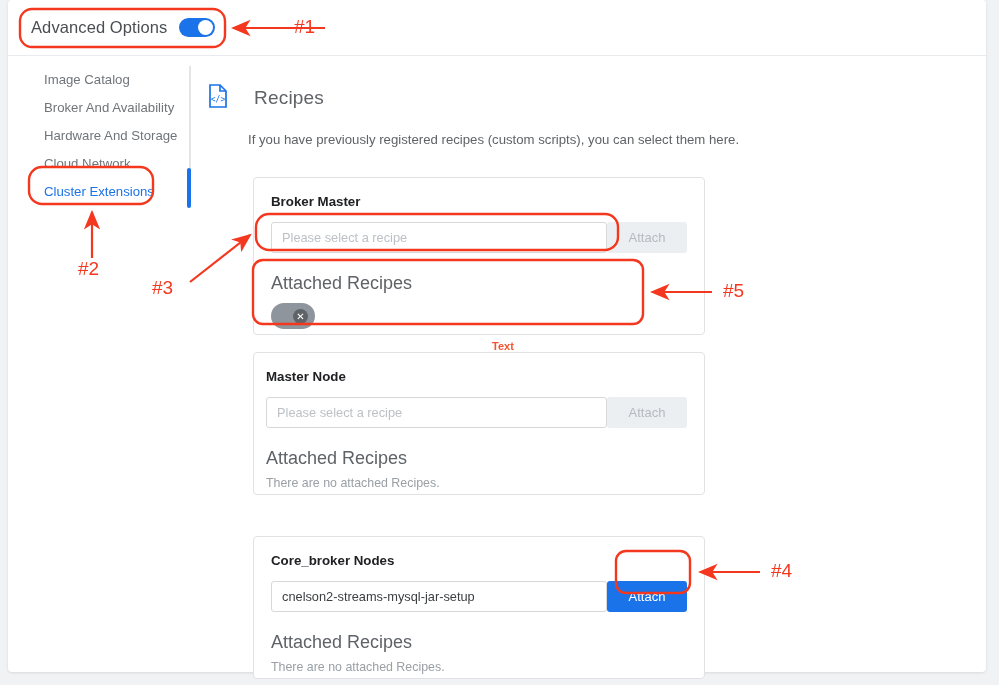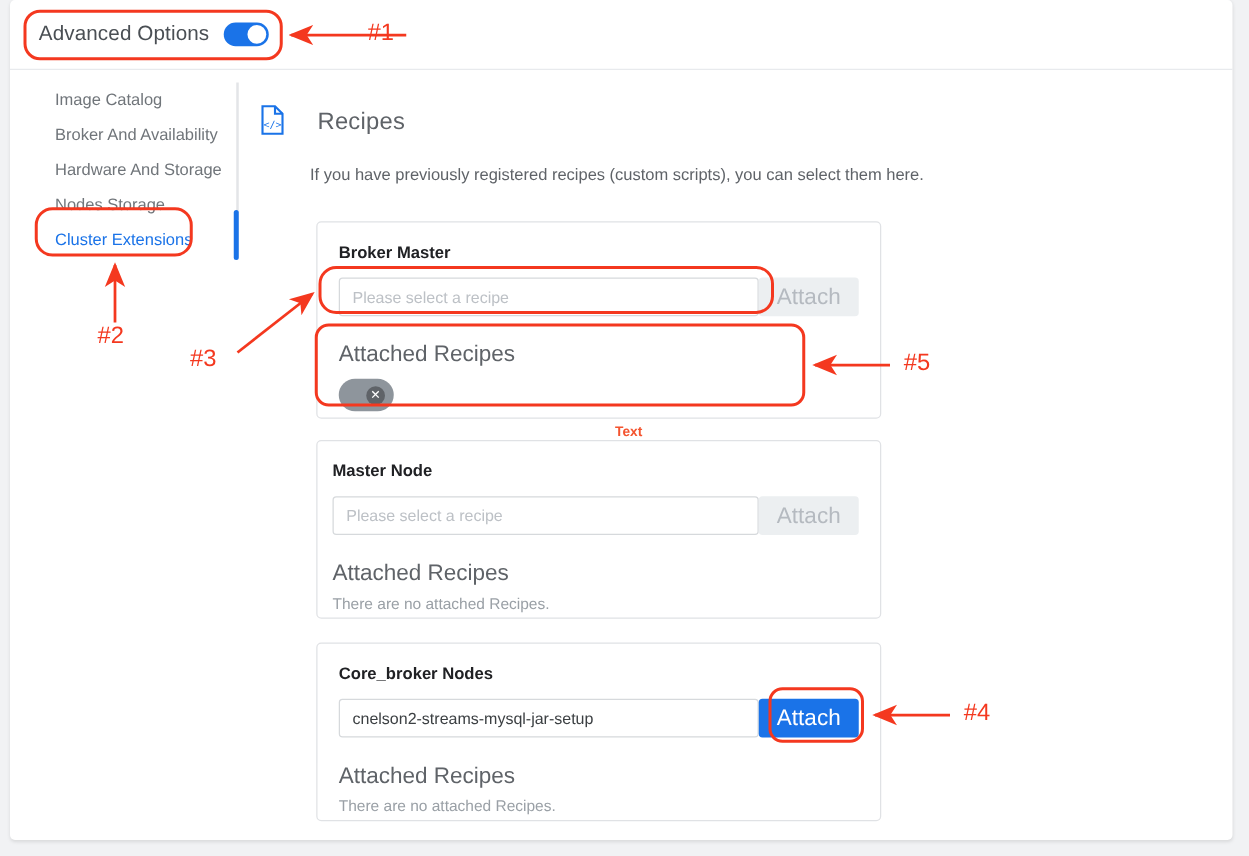--- a/index.html
+++ b/index.html
@@ -117,21 +117,21 @@
     position: absolute;
     left: 245px;
     width: 452px;
     background: #ffffff;
     border: 1px solid #e0e2e5;
     border-radius: 4px;
     padding: 16px 17px 14px 17px;
   }
   #card-broker { top: 177px; height: 158px; }
   #card-master { top: 352px; height: 143px; padding-left: 12px; }
-  #card-core   { top: 514px; height: 143px; }
+  #card-core   { top: 536px; height: 143px; }
 
   .node-title {
     font-size: 13.3px;
     font-weight: bold;
     color: #202124;
     margin-bottom: 13px;
   }
   .row {
     display: flex;
     align-items: center;
@@ -149,21 +149,21 @@
     outline: none;
   }
   .recipe-input::placeholder { color: #bdc1c6; }
 
   .attach-btn {
     width: 80px; height: 31px;
     border: none;
     border-radius: 3px;
     background: #eceff1;
     color: #b5bac0;
-    font-size: 18px;
+    font-size: 13px;
     font-family: "Liberation Sans", sans-serif;
     cursor: default;
     flex: none;
   }
   .attach-btn.enabled {
     background: #1a73e8;
     color: #ffffff;
     cursor: pointer;
   }
 
@@ -238,21 +238,21 @@
       <span class="adv-title">Advanced Options</span>
       <div class="toggle">
         <div class="knob"></div>
       </div>
     </div>
 
     <div class="sidebar">
       <div class="side-item">Image Catalog</div>
       <div class="side-item">Broker And Availability</div>
       <div class="side-item">Hardware And Storage</div>
-      <div class="side-item">Nodes Storage</div>
+      <div class="side-item">Cloud Network</div>
       <div class="side-item active">Cluster Extensions</div>
     </div>
     <div class="side-divider"></div>
     <div class="side-scrollthumb"></div>
 
     <div class="content">
       <div class="rec-head">
         <span>
           <svg class="doc-icon" viewBox="0 0 20 24" xmlns="http://www.w3.org/2000/svg">
             <path d="M2 1 h10 l6 6 v16 H2 Z" fill="#ffffff" stroke="#1a73e8" stroke-width="1.7"></path>

